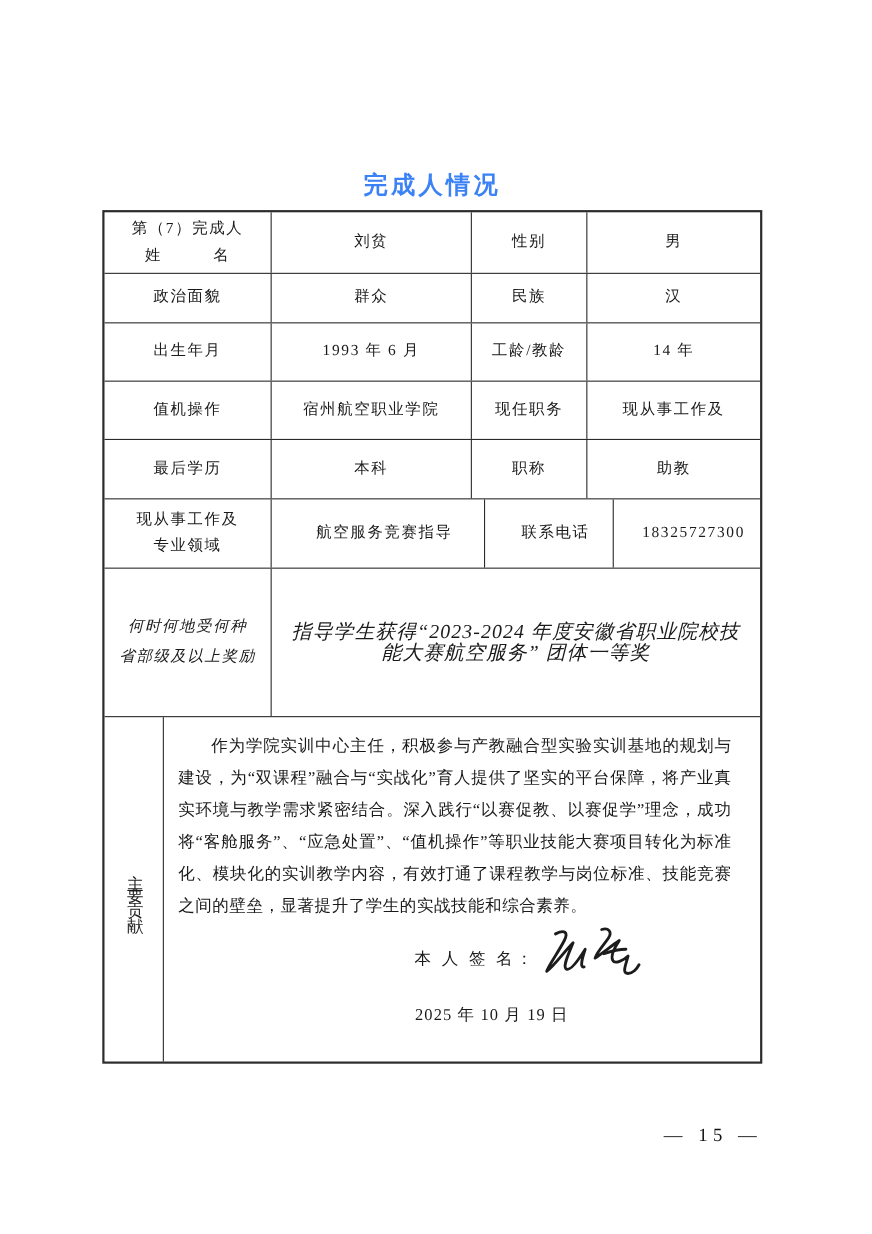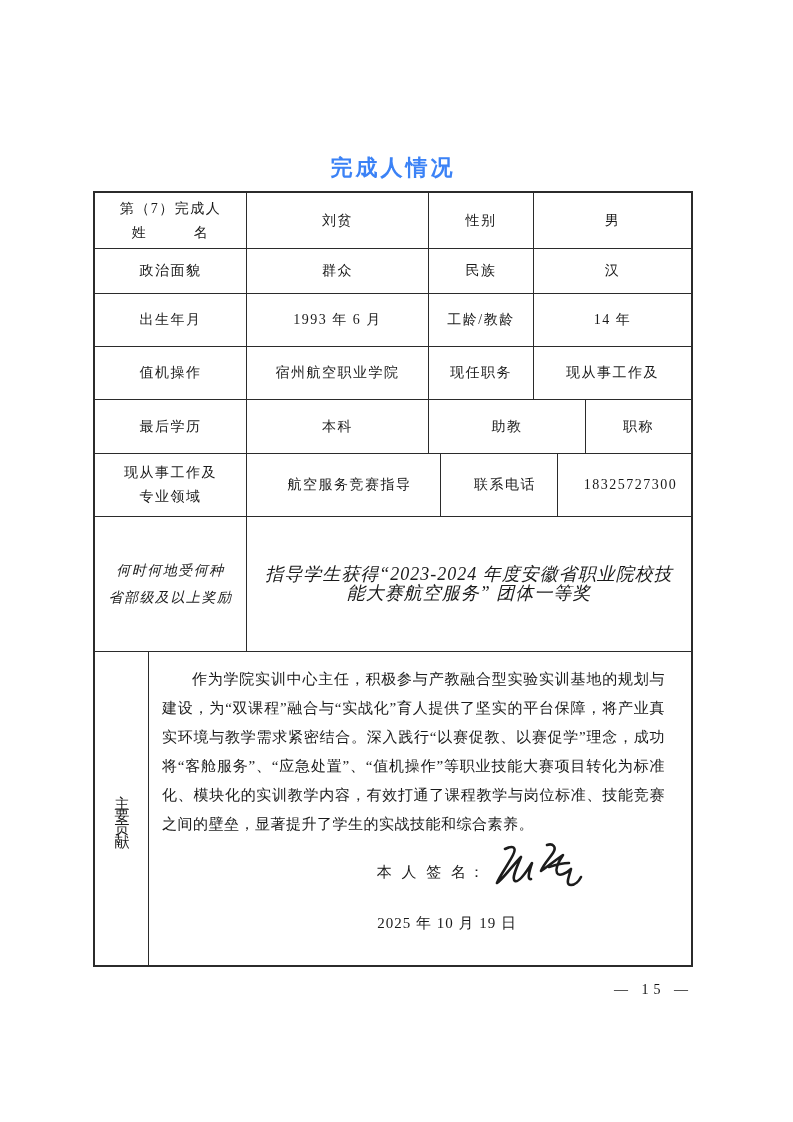--- a/index.html
+++ b/index.html
@@ -107,25 +107,25 @@
   .sign-svg { margin-left: 4px; margin-top: -10px; }
   .date-row {
     margin-top: 10px;
     text-align: right;
     padding-right: 148px;
     font-size: 15px;
     letter-spacing: 1px;
   }
   .page-number {
     position: absolute;
-    top: 982px;
+    top: 1022px;
     left: 93px;
     width: 600px;
     text-align: right;
-    font-size: 14px;
+    font-size: 17px;
     letter-spacing: 5px;
     color: #111;
   }
 </style>
 </head>
 <body>
 
 <div class="page">
 
   <div class="doc-title">完成人情况</div>
@@ -157,22 +157,22 @@
     <div class="tr r4">
       <div class="td c1">值机操作</div>
       <div class="td c2">宿州航空职业学院</div>
       <div class="td c3">现任职务</div>
       <div class="td c4">现从事工作及</div>
     </div>
 
     <div class="tr r5">
       <div class="td c1">最后学历</div>
       <div class="td c2">本科</div>
+      <div class="td c3">职称</div>
       <div class="td c4">助教</div>
-      <div class="td c3">职称</div>
     </div>
 
     <div class="tr r6">
       <div class="td c1 pre">现从事工作及
 专业领域</div>
       <div class="td c2">航空服务竞赛指导</div>
       <div class="td c3">联系电话</div>
       <div class="td c4">18325727300</div>
     </div>
 

